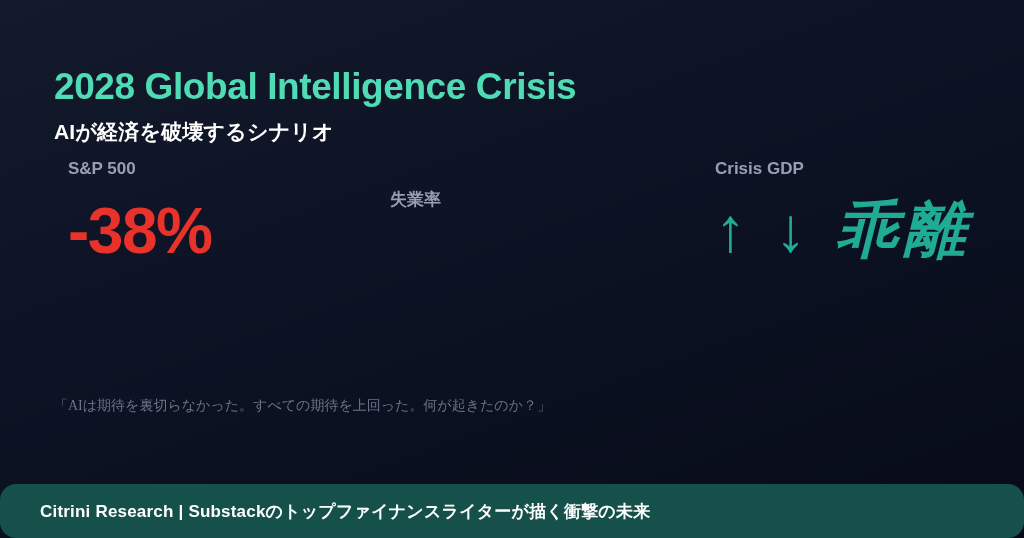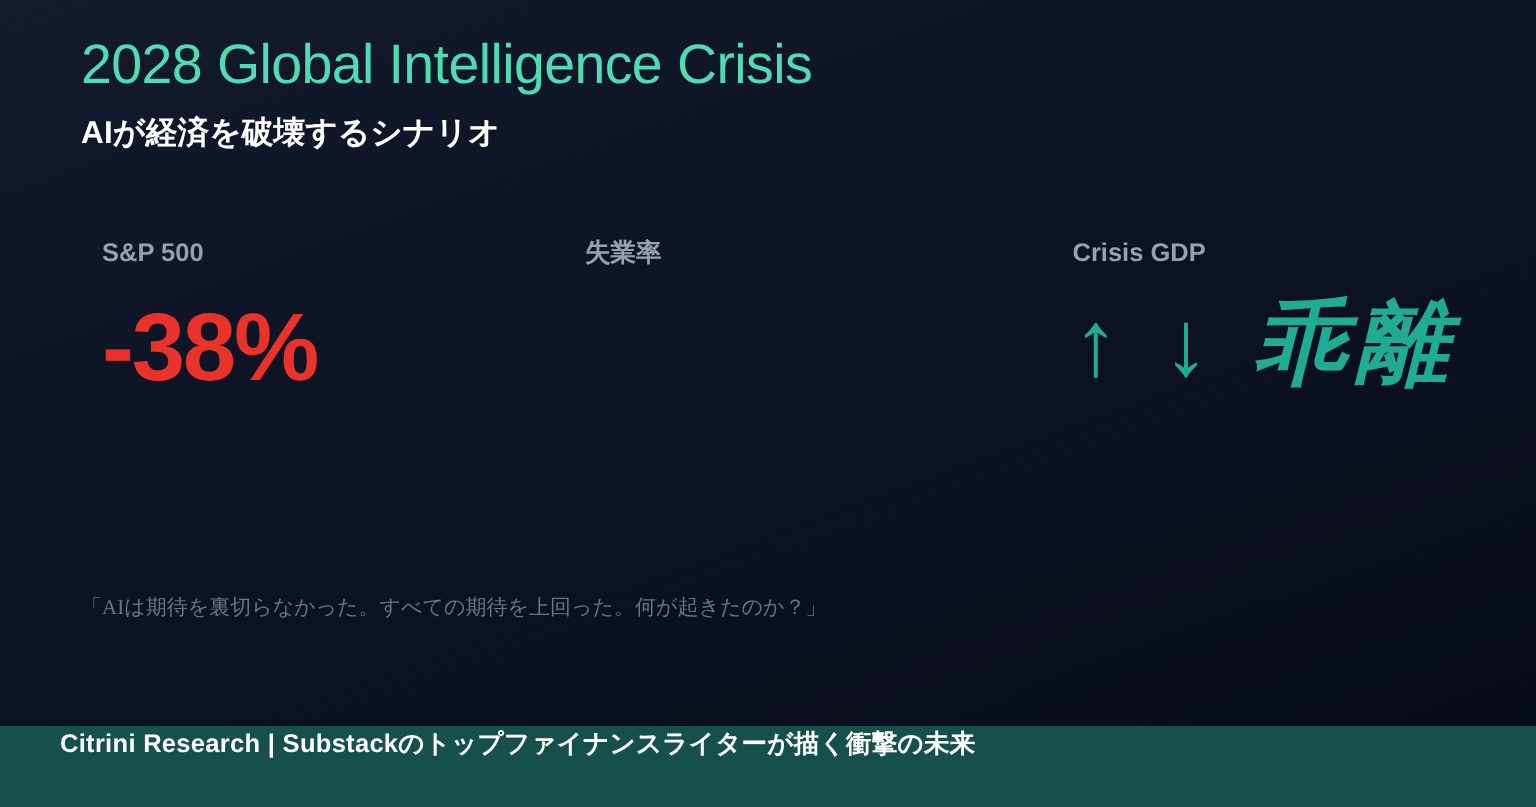--- a/index.html
+++ b/index.html
@@ -20,24 +20,25 @@
   
   #header {
     position: absolute;
     left: 54px;
     top: 22px;
     width: 800px;
   }
   #title {
     color: #4fdcb4;
     font-size: 37px;
-    font-weight: normal;
+    font-weight: bold;
     letter-spacing: -0.4px;
     line-height: 1.15;
     white-space: nowrap;
+    margin-top: 44px;
   }
   #subtitle {
     color: #ffffff;
     font-size: 21px;
     font-weight: bold;
     margin-top: 9px;
     letter-spacing: 0.2px;
     white-space: nowrap;
   }
 
@@ -78,21 +79,21 @@
   }
   .metric-value {
     font-size: 64px;
     font-weight: bold;
     line-height: 1;
     margin-top: 22px;
     letter-spacing: -1.5px;
     white-space: nowrap;
   }
   #metric-0 { left: 68px; }
-  #metric-1 { left: 390px; }
+  #metric-1 { left: 390px; margin-top: 31px; }
   #metric-2 { left: 715px; }
   #metric-0 .metric-value { color: #e8322a; }
   #metric-1 .metric-value { color: #f58220; }
   #metric-2 .metric-value {
     color: #1fab94;
     font-size: 62px;
     letter-spacing: 6px;
     font-style: italic;
   }
 
@@ -111,21 +112,22 @@
 
   
   #footer {
     position: absolute;
     left: 0;
     bottom: 0;
     width: 1024px;
     height: 54px;
     background: #16504a;
     display: flex;
-    align-items: flex-start;
+    align-items: center;
+    border-radius: 16px;
   }
   #footer-text {
     color: #ffffff;
     font-size: 17px;
     font-weight: bold;
     margin-left: 40px;
     letter-spacing: 0.2px;
     white-space: nowrap;
   }
 </style>

